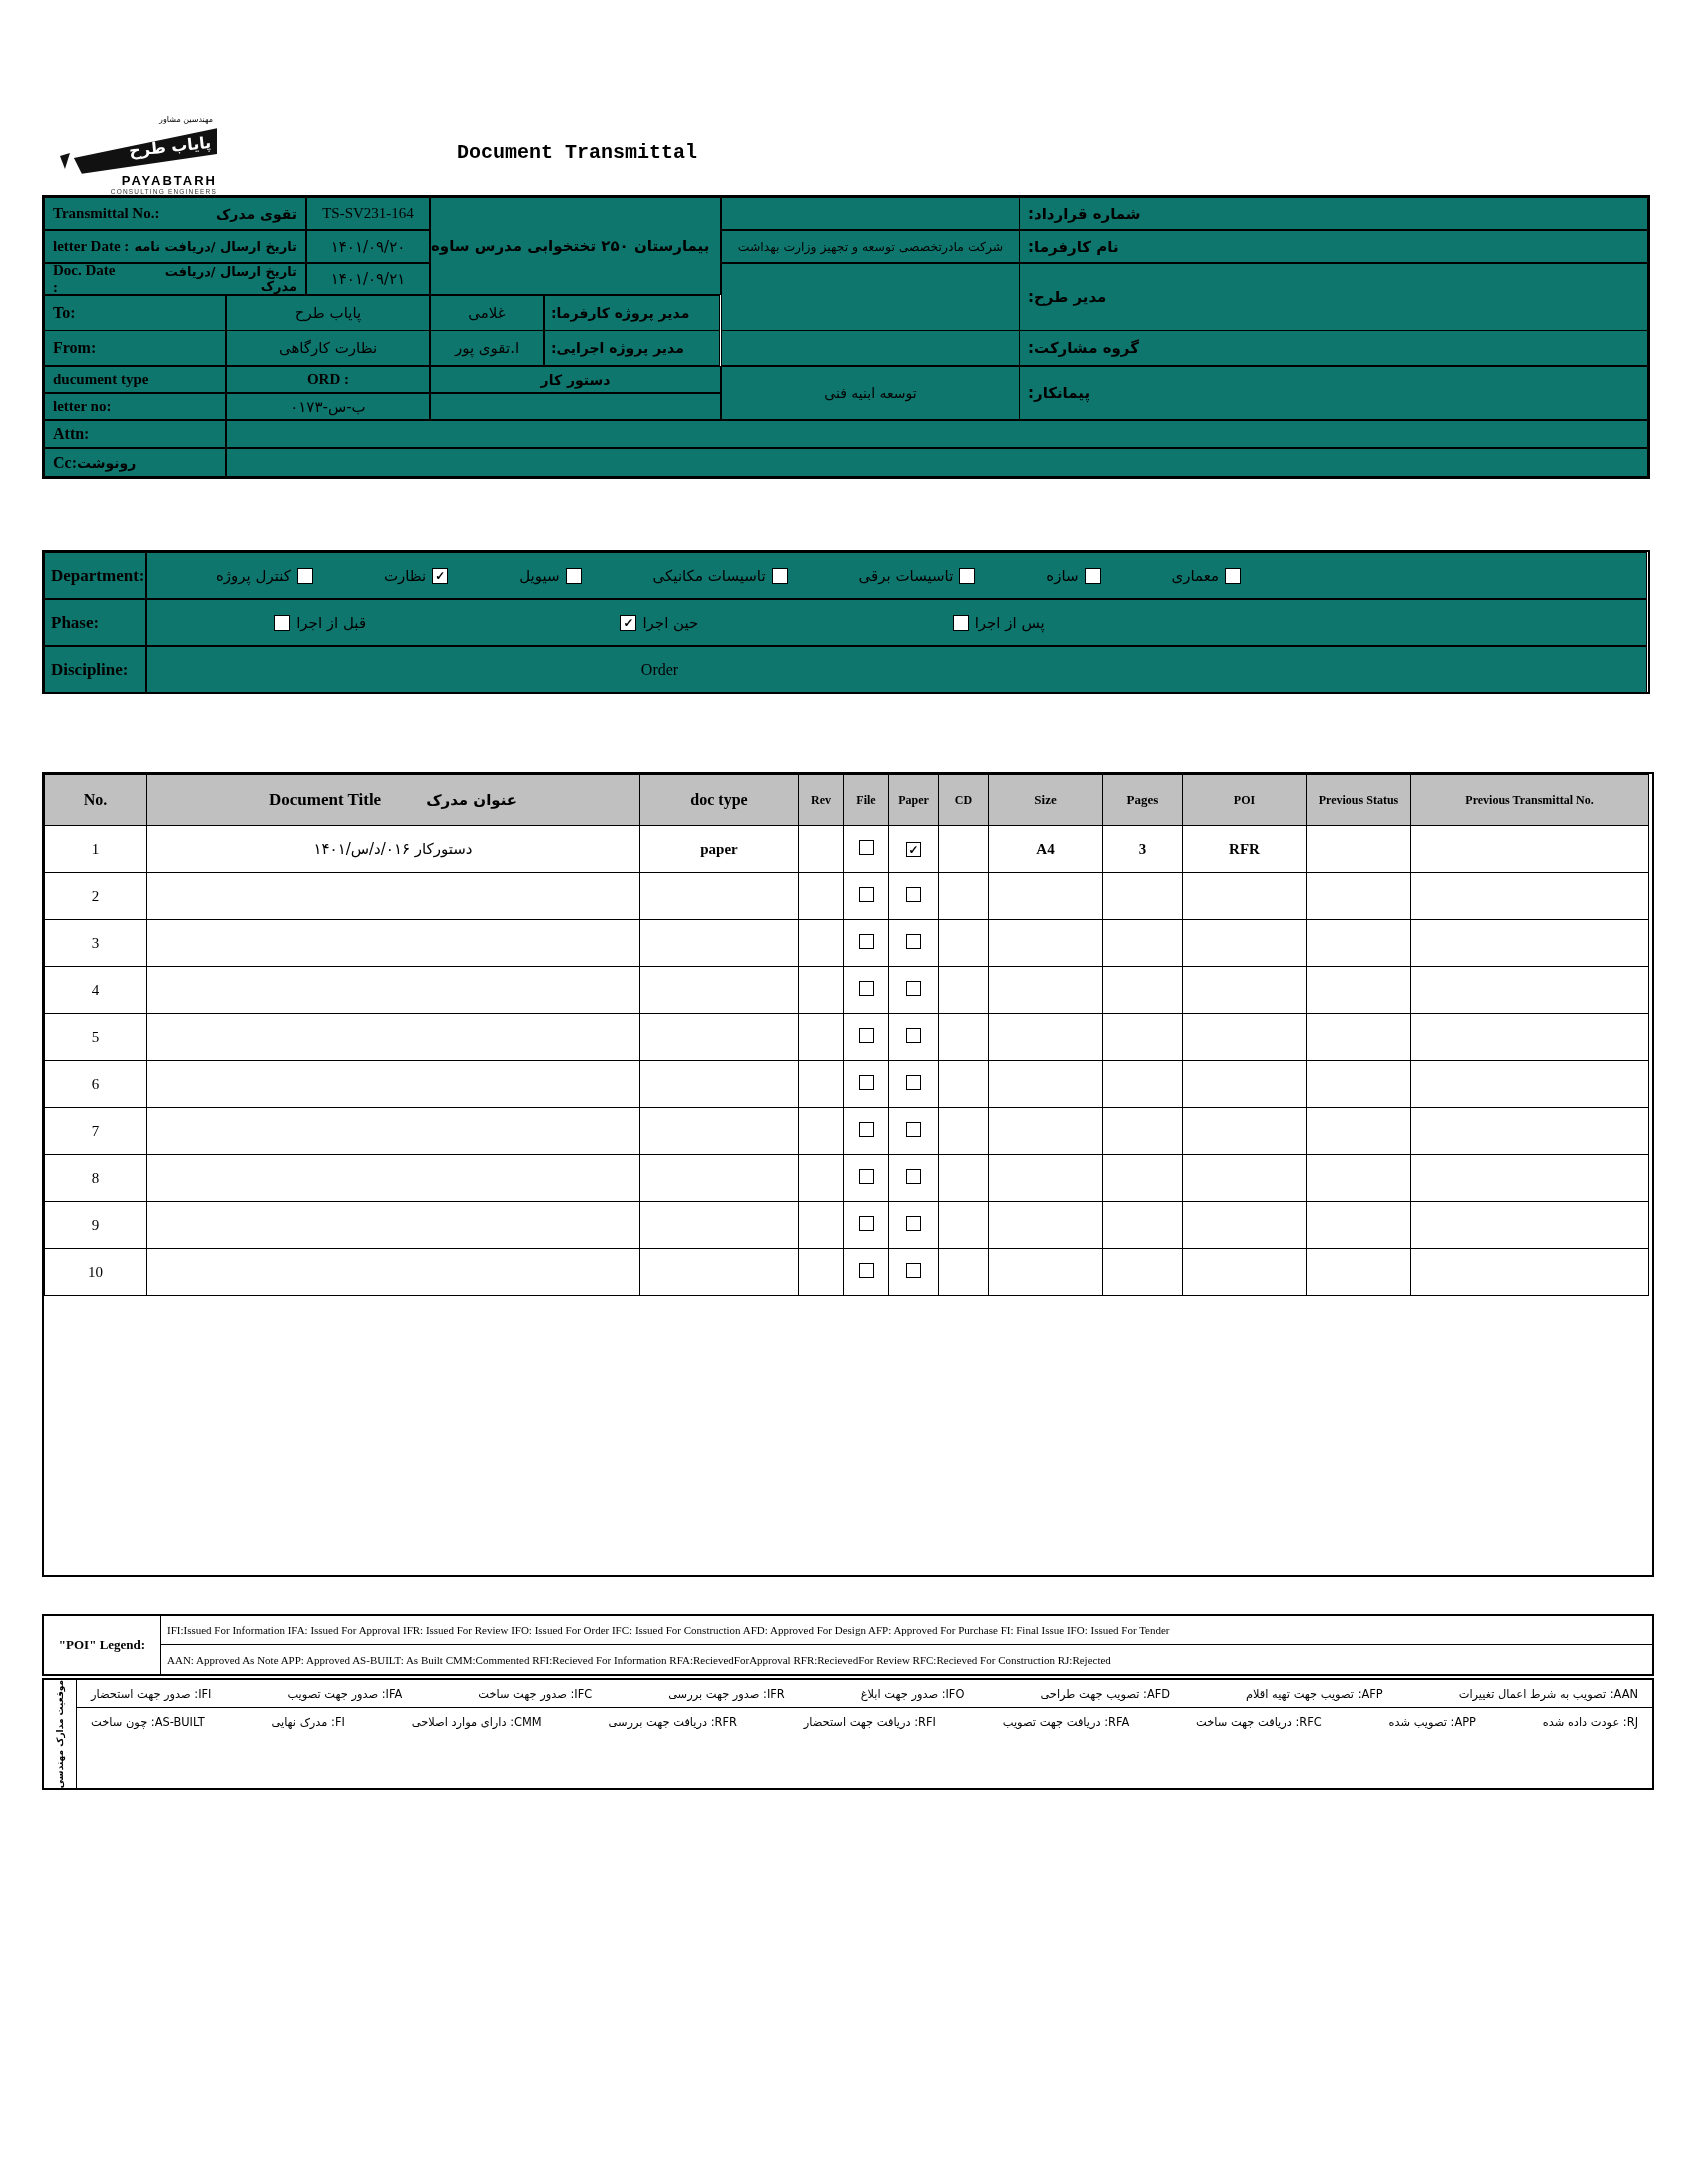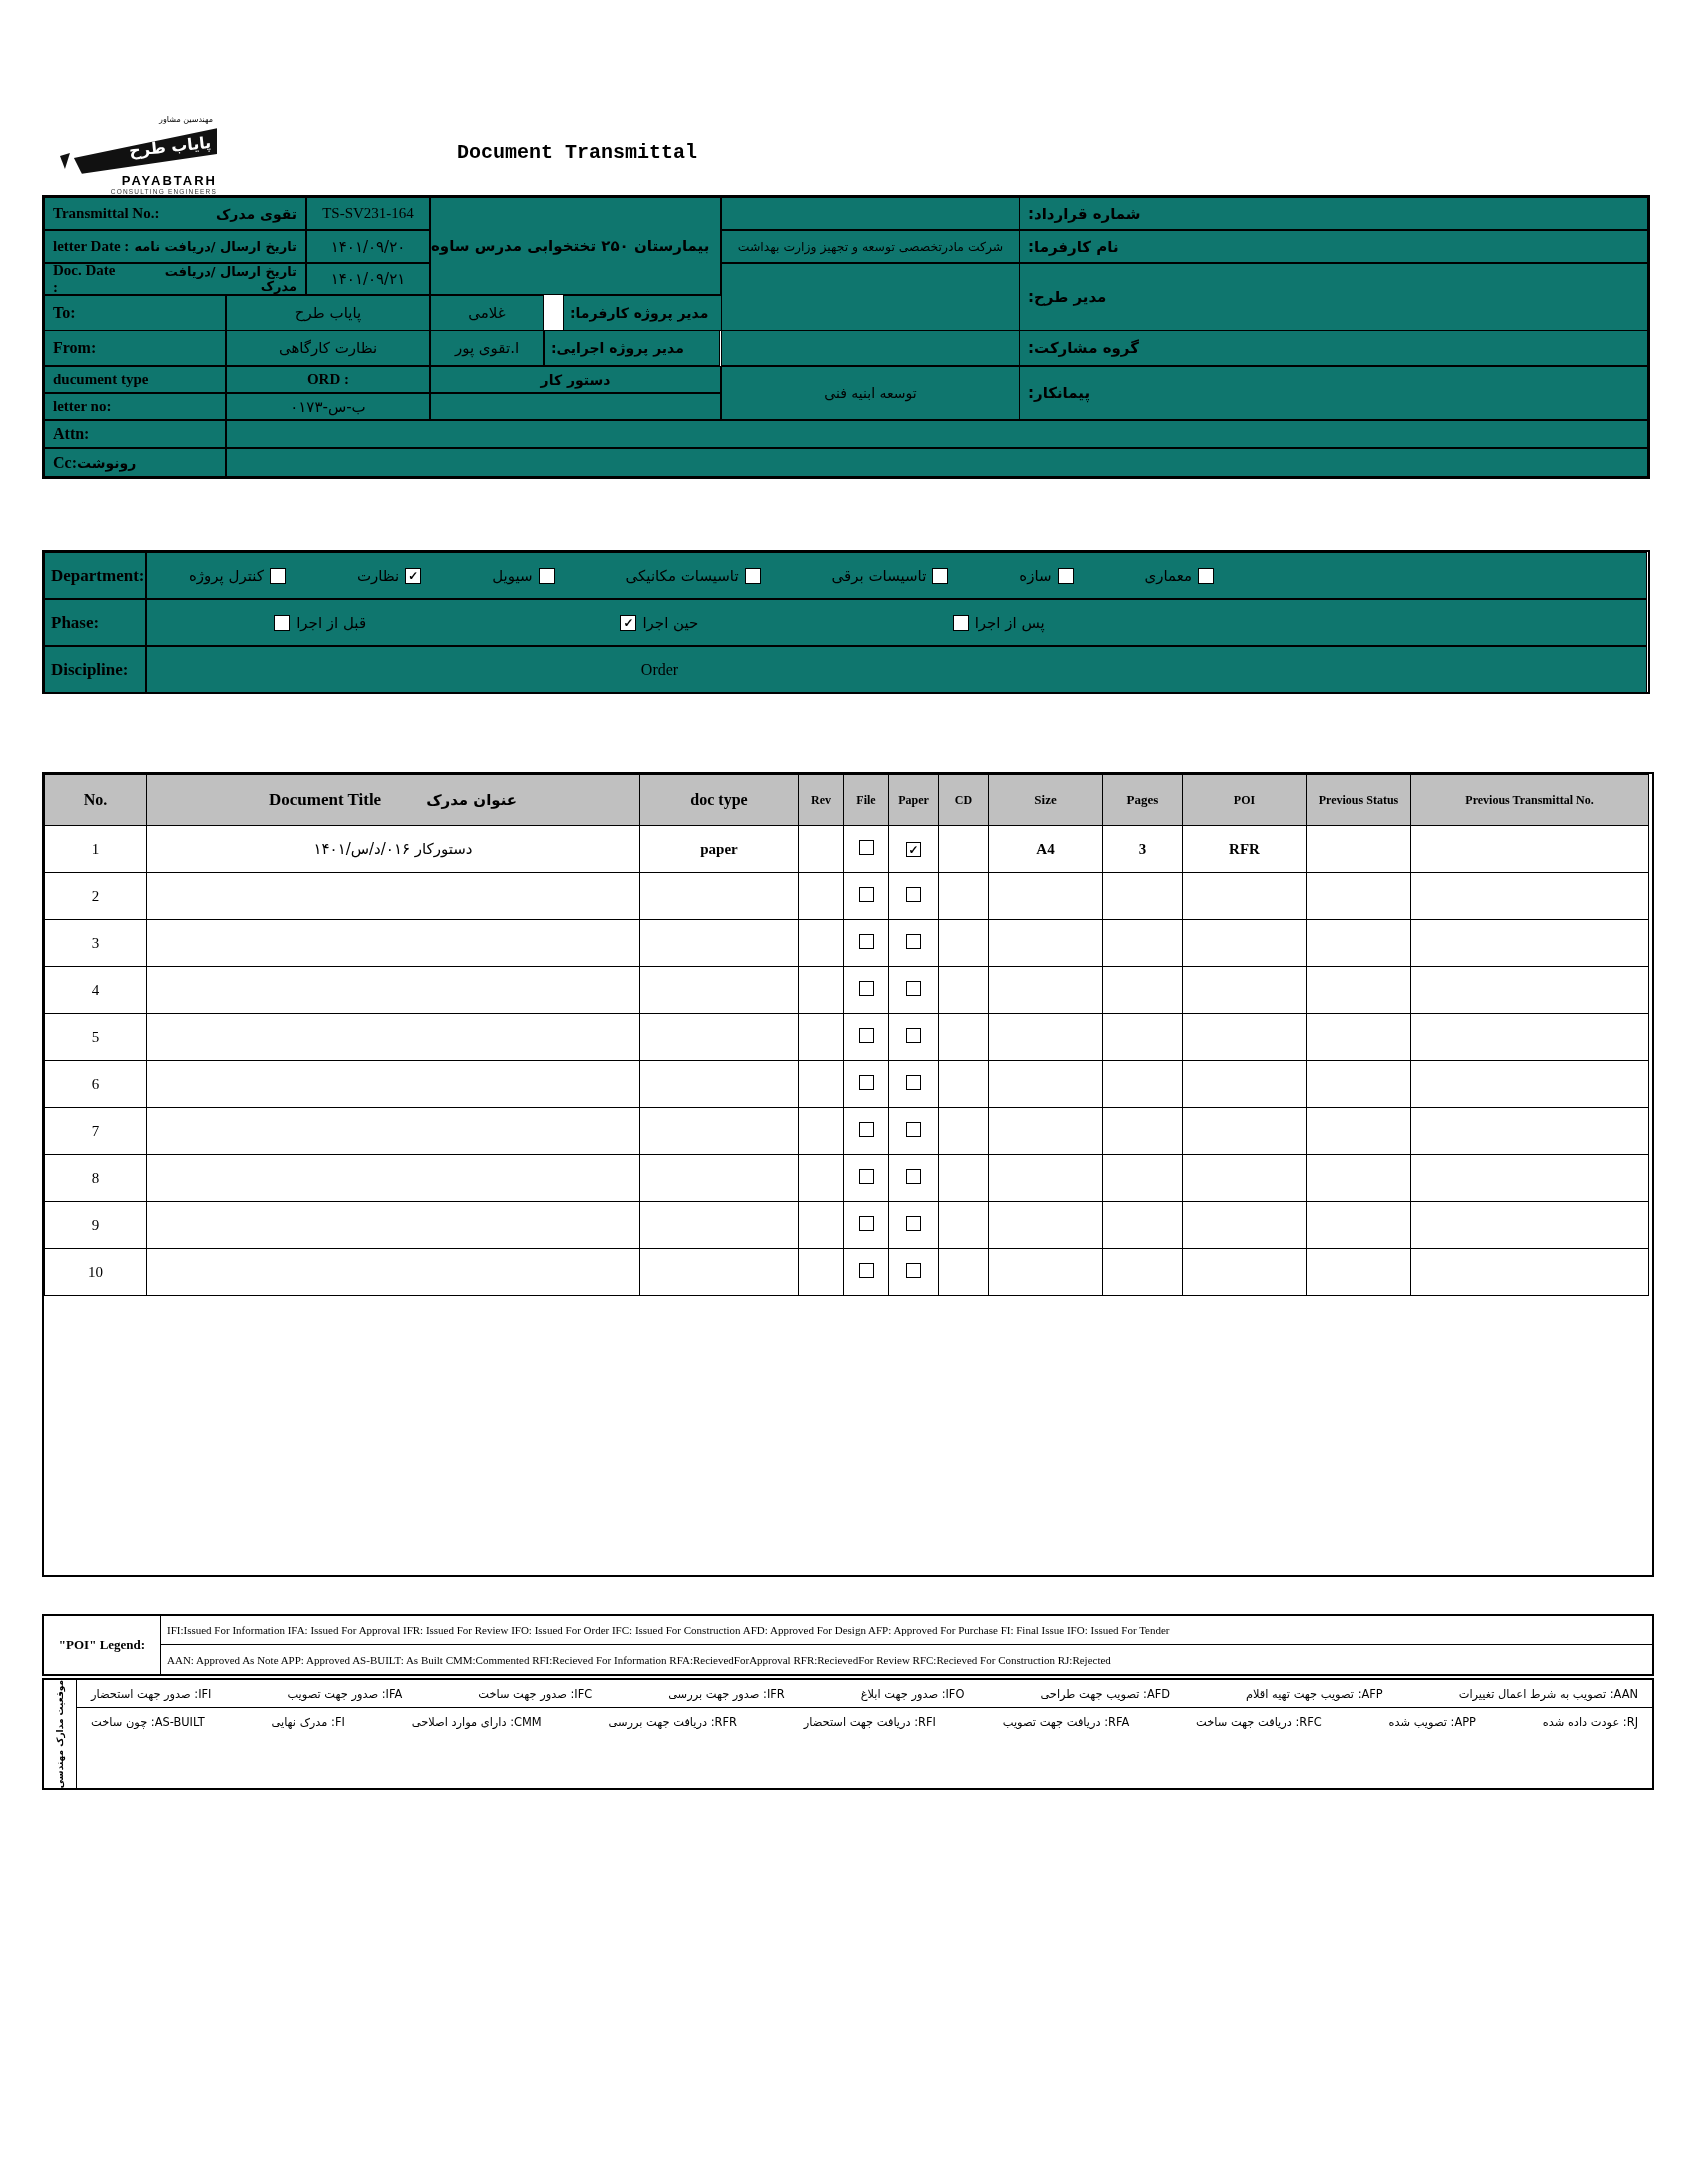--- a/index.html
+++ b/index.html
@@ -102,21 +102,21 @@
       <span class="b">Doc. Date :</span>
       <span class="fa b f13">تاریخ ارسال /دریافت مدرک</span>
     </div>
     <div class="cell jc fa" style="left:262px;top:66px;width:124px;height:32px;">۱۴۰۱/۰۹/۲۱</div>
 
     <div class="cell jfe pr8 fa b" style="left:386px;top:0;width:291px;height:98px;">بیمارستان ۲۵۰ تختخوابی مدرس ساوه</div>
 
     <div class="cell pl8 b f16" style="left:0;top:98px;width:182px;height:36px;">To:</div>
     <div class="cell jc fa" style="left:182px;top:98px;width:204px;height:36px;">پایاب طرح</div>
     <div class="cell jc fa" style="left:386px;top:98px;width:114px;height:36px;">غلامی</div>
-    <div class="cell pl6" style="left:500px;top:98px;width:176px;height:36px;margin-left:19px;">
+    <div class="cell pl6" style="left:500px;top:98px;width:176px;height:36px;">
       <span class="fa b f14">مدیر پروژه کارفرما:</span>
     </div>
 
     <div class="cell pl8 b f16" style="left:0;top:133px;width:182px;height:36px;">From:</div>
     <div class="cell jc fa" style="left:182px;top:133px;width:204px;height:36px;">نظارت کارگاهی</div>
     <div class="cell jc fa" style="left:386px;top:133px;width:114px;height:36px;">ا.تقوی پور</div>
     <div class="cell pl6" style="left:500px;top:133px;width:176px;height:36px;">
       <span class="fa b f14">مدیر پروژه اجرایی:</span>
     </div>
 
@@ -163,21 +163,21 @@
       <span class="fa f14">توسعه ابنیه فنی</span>
     </div>
     <div class="cell pl8" style="left:975px;top:169px;width:629px;height:54px;">
       <span class="fa b">پیمانکار:</span>
     </div>
   </div>
 
   <div class="abs bordered" style="left:42px;top:550px;width:1608px;height:144px;">
     <div class="cell pl6 b f17" style="left:0;top:0;width:102px;height:47px;">Department:</div>
     <div class="cell" style="left:102px;top:0;width:1501px;height:47px;">
-      <div class="items-row" style="justify-content:space-between;padding:0 40px 0 42px;">
+      <div class="items-row" style="justify-content:space-between;padding:0 40px 0 69px;">
         <span class="chk-item">
             <span class="fa">کنترل پروژه</span>
             <span class="cb"></span>
           </span>
         <span class="chk-item">
             <span class="fa">نظارت</span>
             <span class="cb checkedable checked"></span>
           </span>
         <span class="chk-item">
             <span class="fa">سیویل</span>

